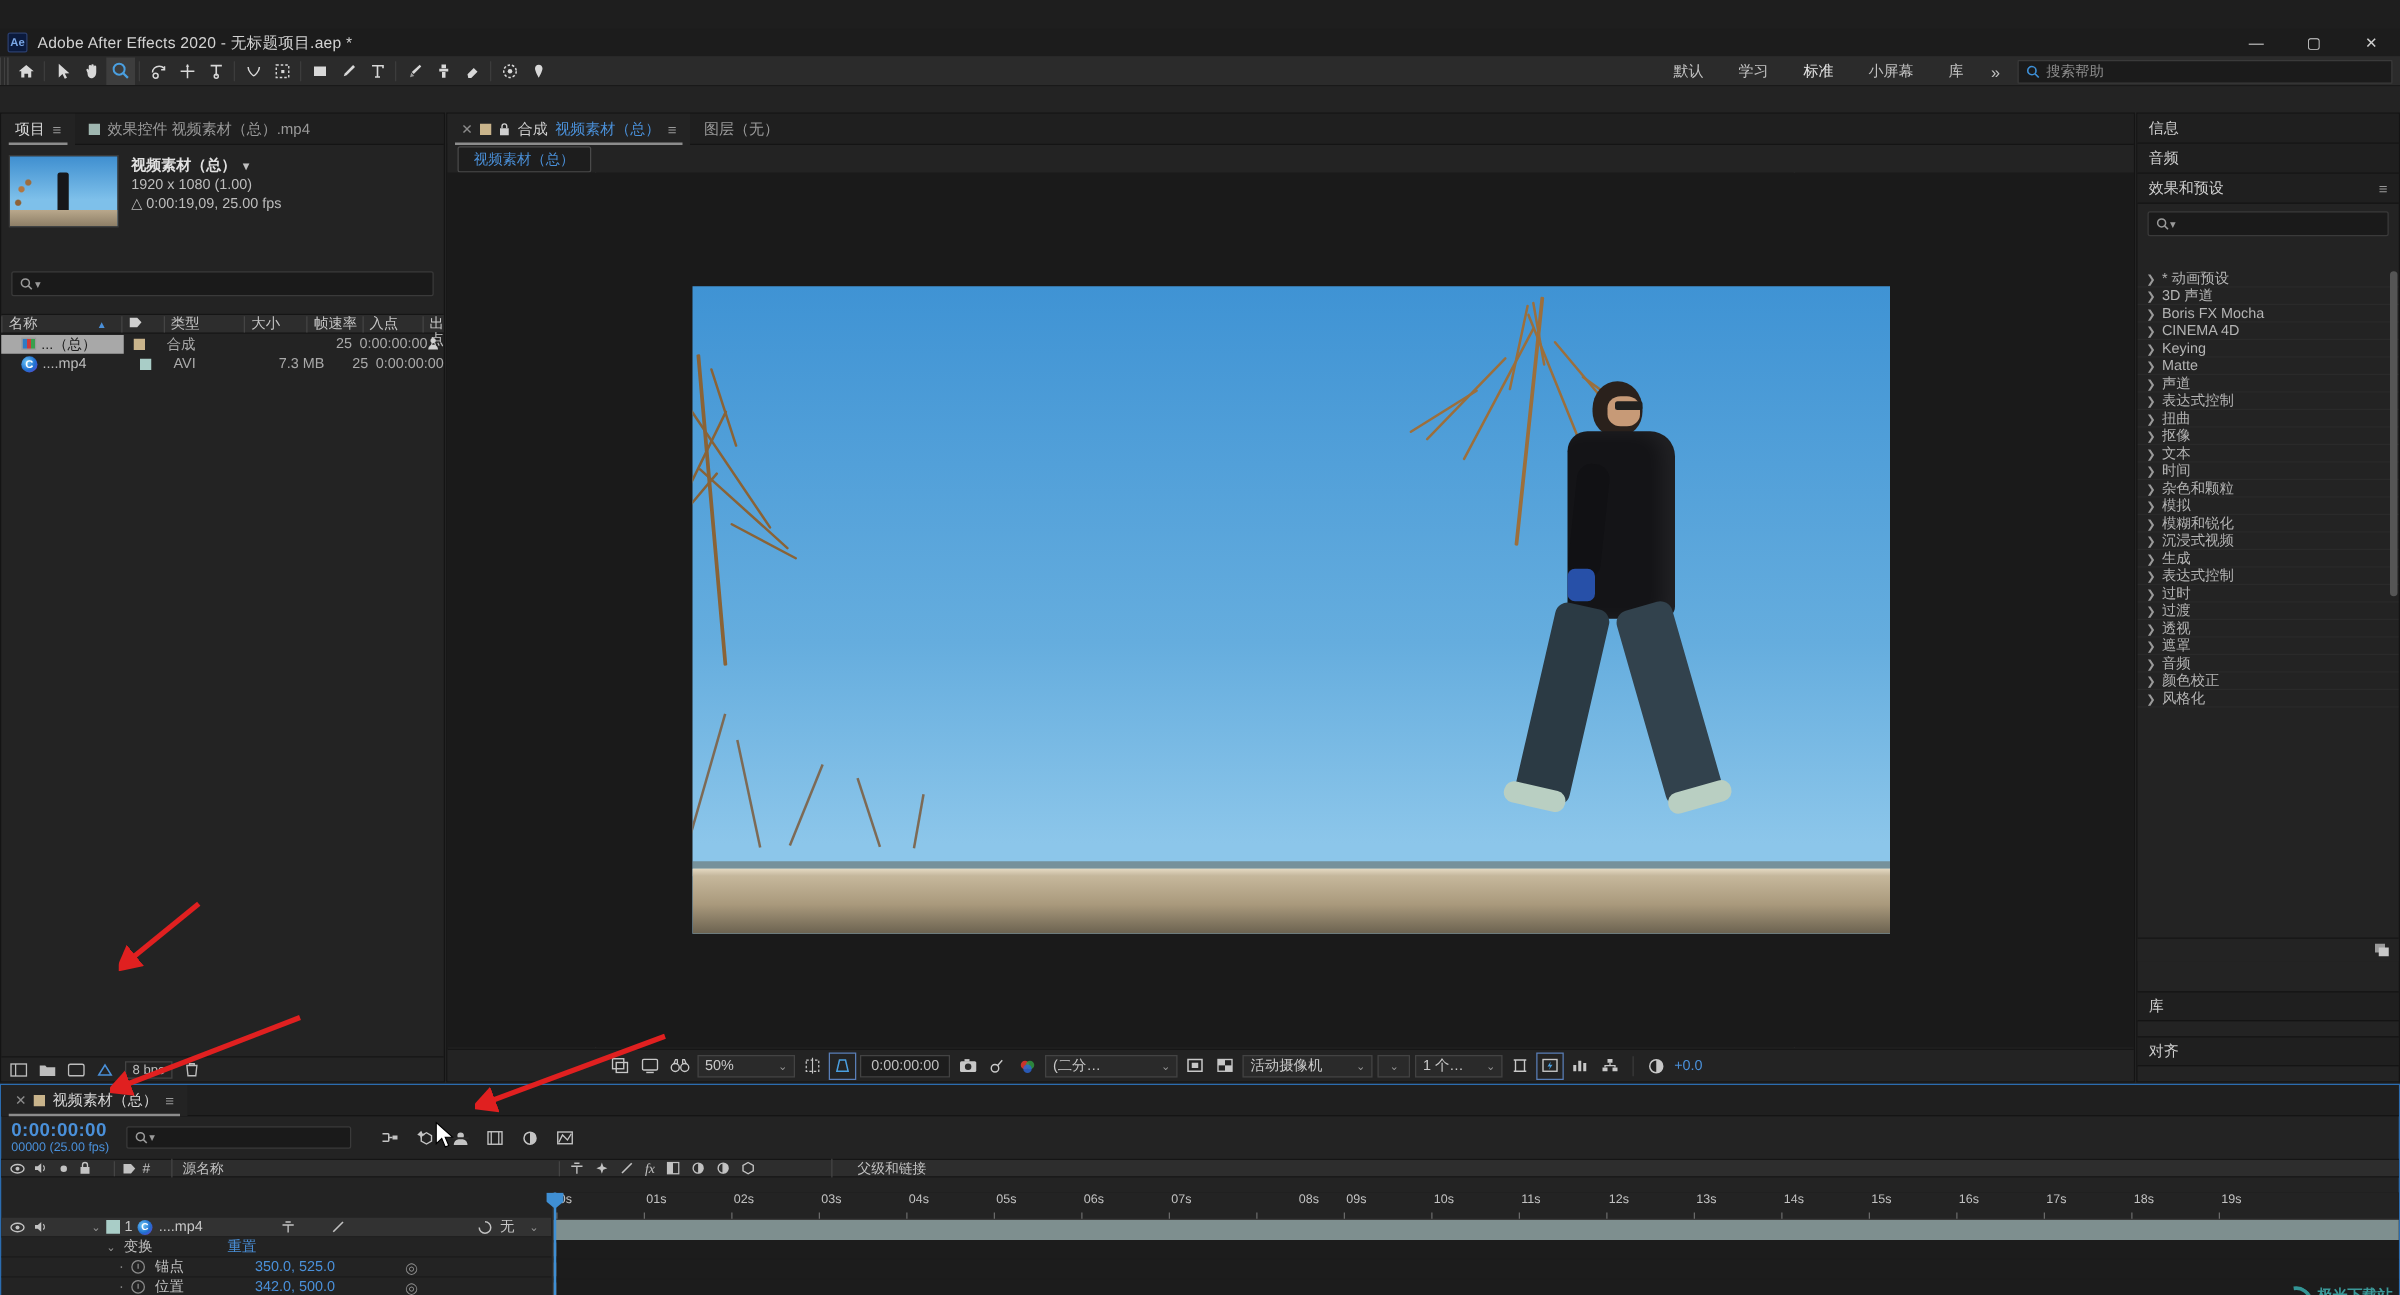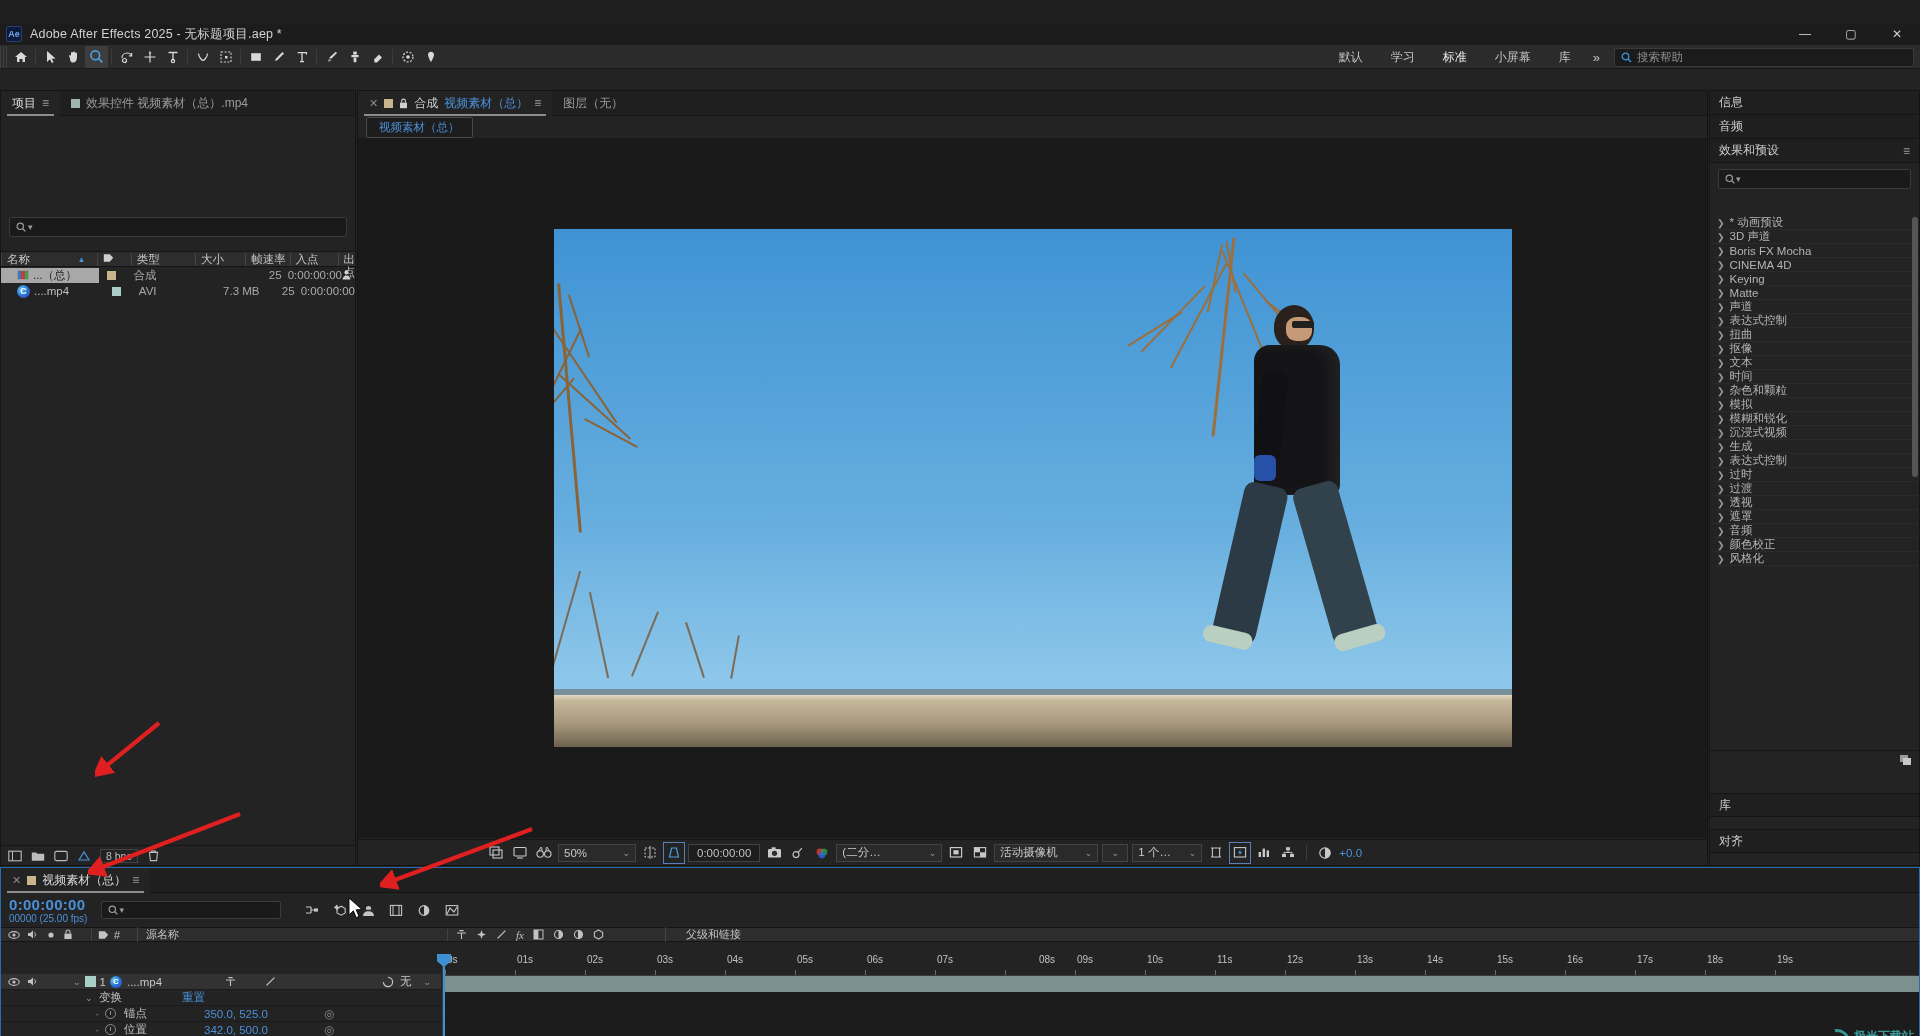--- a/index.html
+++ b/index.html
@@ -47,21 +47,21 @@
   .ws-tab.sel{ color:#e8e8e8; }
   .ws-more{ padding:0 8px; color:#c2c2c2; font-size:13px;}
   .help-search{ width:300px; height:19px; background:#1b1b1b; border:1px solid #3a3a3a;
                 border-radius:1px; display:flex;align-items:center; padding:0 6px; margin:0 6px; gap:5px;}
   .help-search span{ color:#8c8c8c; font-size:11.5px;}
 
   
   .workarea{ position:absolute; left:0; top:67px; right:0; bottom:0; }
 
   .panel{ background:#232323; border:1px solid #141414; position:absolute; }
-  .panel-tabbar{ height:25px; background:#1f1f1f; display:flex; align-items:center;
+  .panel-tabbar{ height:25px; background:#1f1f1f; display:flex; align-items:flex-start;
                  border-bottom:1px solid #141414; }
   .ptab{ height:25px; display:flex; align-items:center; gap:6px; padding:0 11px;
          font-size:12px; color:#9a9a9a; position:relative; }
   .ptab.active{ color:#d8d8d8; background:#232323; }
   .ptab.active:after{ content:""; position:absolute; left:6px; right:6px; bottom:0; height:2px; background:#8c8c8c;}
   .ptab .xmark{ font-size:11px; color:#8c8c8c; }
   .sq{ width:9px;height:9px;display:inline-block;}
 
   
   #project{ left:0; top:0; width:356px; bottom:193px; }
@@ -211,21 +211,21 @@
              border-left-color:transparent; transform:rotate(35deg);}
   .cursor{ position:absolute; z-index:65; }
 </style>
 </head>
 <body>
 
 <div class="app">
 
   <div class="titlebar">
     <div class="ae-logo">Ae</div>
-    <div class="title-text">Adobe After Effects 2025 - 无标题项目.aep *</div>
+    <div class="title-text">Adobe After Effects 2020 - 无标题项目.aep *</div>
     <div class="win-btns">
       <div class="win-btn">—</div>
       <div class="win-btn">▢</div>
       <div class="win-btn close">✕</div>
     </div>
   </div>
 
 
   <div class="toolbar">
     <div class="grip"></div>
@@ -354,20 +354,35 @@
         <div class="ptab active">
           <span>项目</span>
           <span style="font-size:12px;color:#9a9a9a">≡</span>
         </div>
         <div class="ptab">
           <span class="sq" style="background:#9fb6b0"></span>
           <span>效果控件 视频素材（总）.mp4</span>
         </div>
       </div>
 
+      <div class="proj-head">
+        <div class="thumb">
+          <div class="tree"></div>
+          <div class="person"></div>
+          <div class="ground"></div>
+        </div>
+        <div class="proj-meta">
+          <div class="nm">
+            <span>视频素材（总）</span>
+            <span style="font-size:9px;color:#c0c0c0">▼</span>
+          </div>
+          <div>1920 x 1080 (1.00)</div>
+          <div>△ 0:00:19,09, 25.00 fps</div>
+        </div>
+      </div>
 
       <div class="proj-search">
         <svg width="11" height="11" viewBox="0 0 11 11">
             <circle cx="4.3" cy="4.3" r="3.2" fill="none" stroke="#9a9a9a" stroke-width="1.2"></circle>
             <line x1="6.7" y1="6.7" x2="9.4" y2="9.4" stroke="#9a9a9a" stroke-width="1.3"></line>
           </svg>
         <span style="font-size:9px;color:#9a9a9a;margin-left:1px">▾</span>
         <span></span>
       </div>
 

